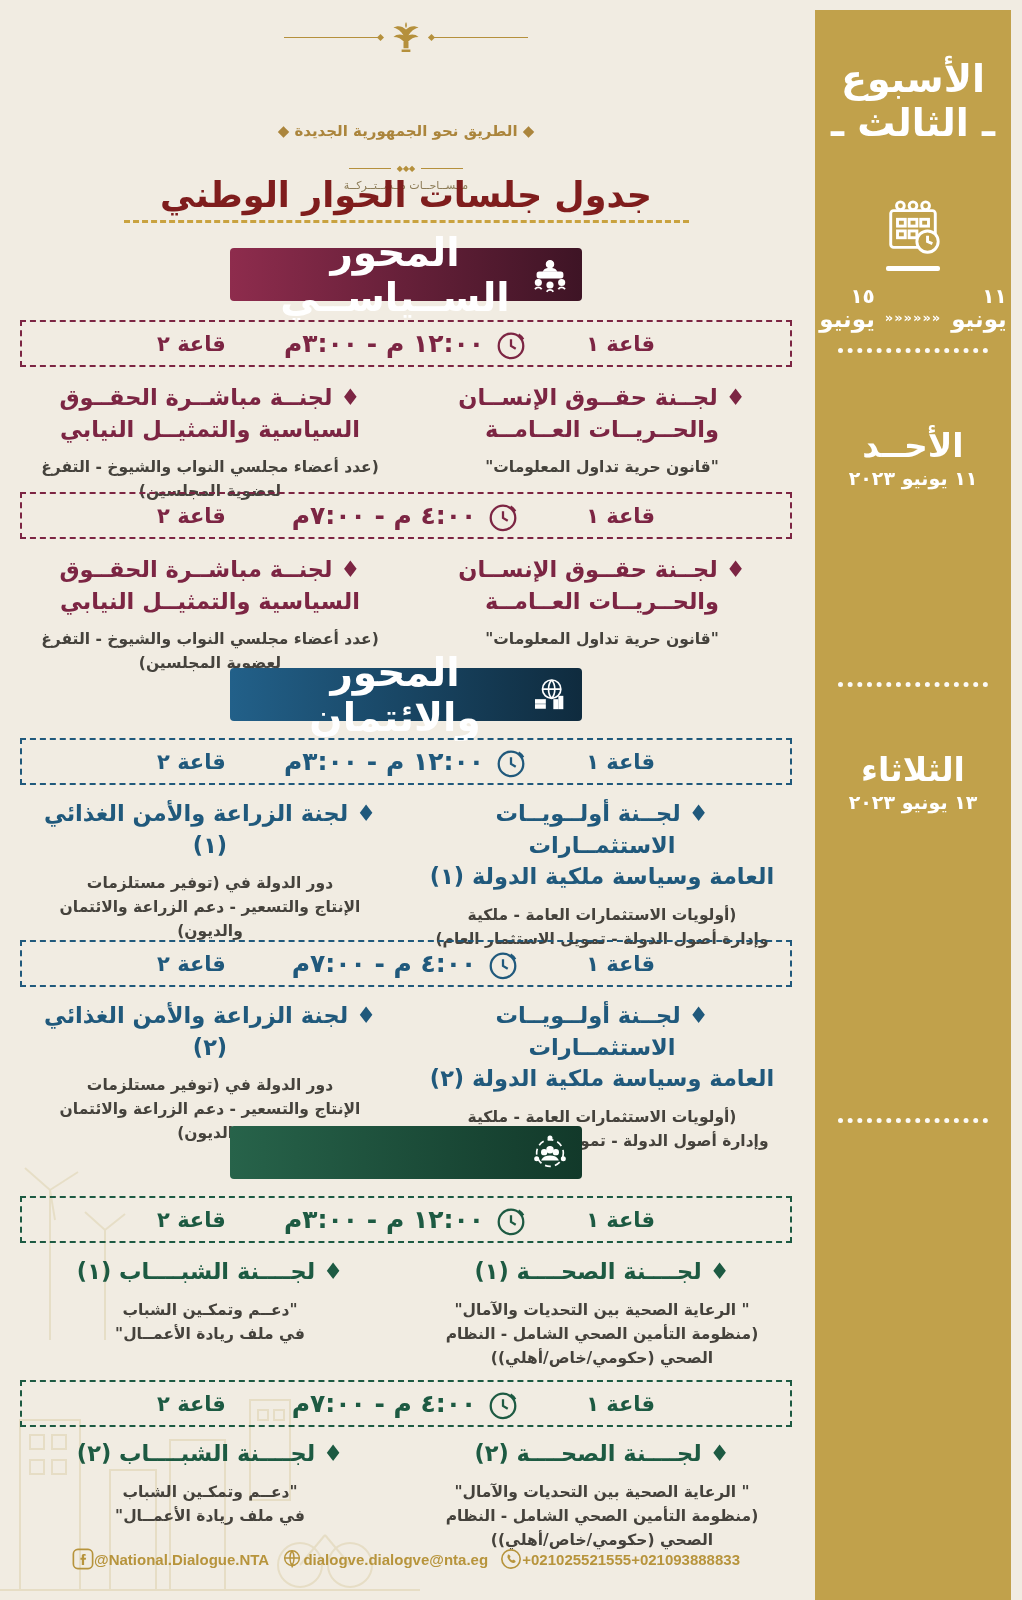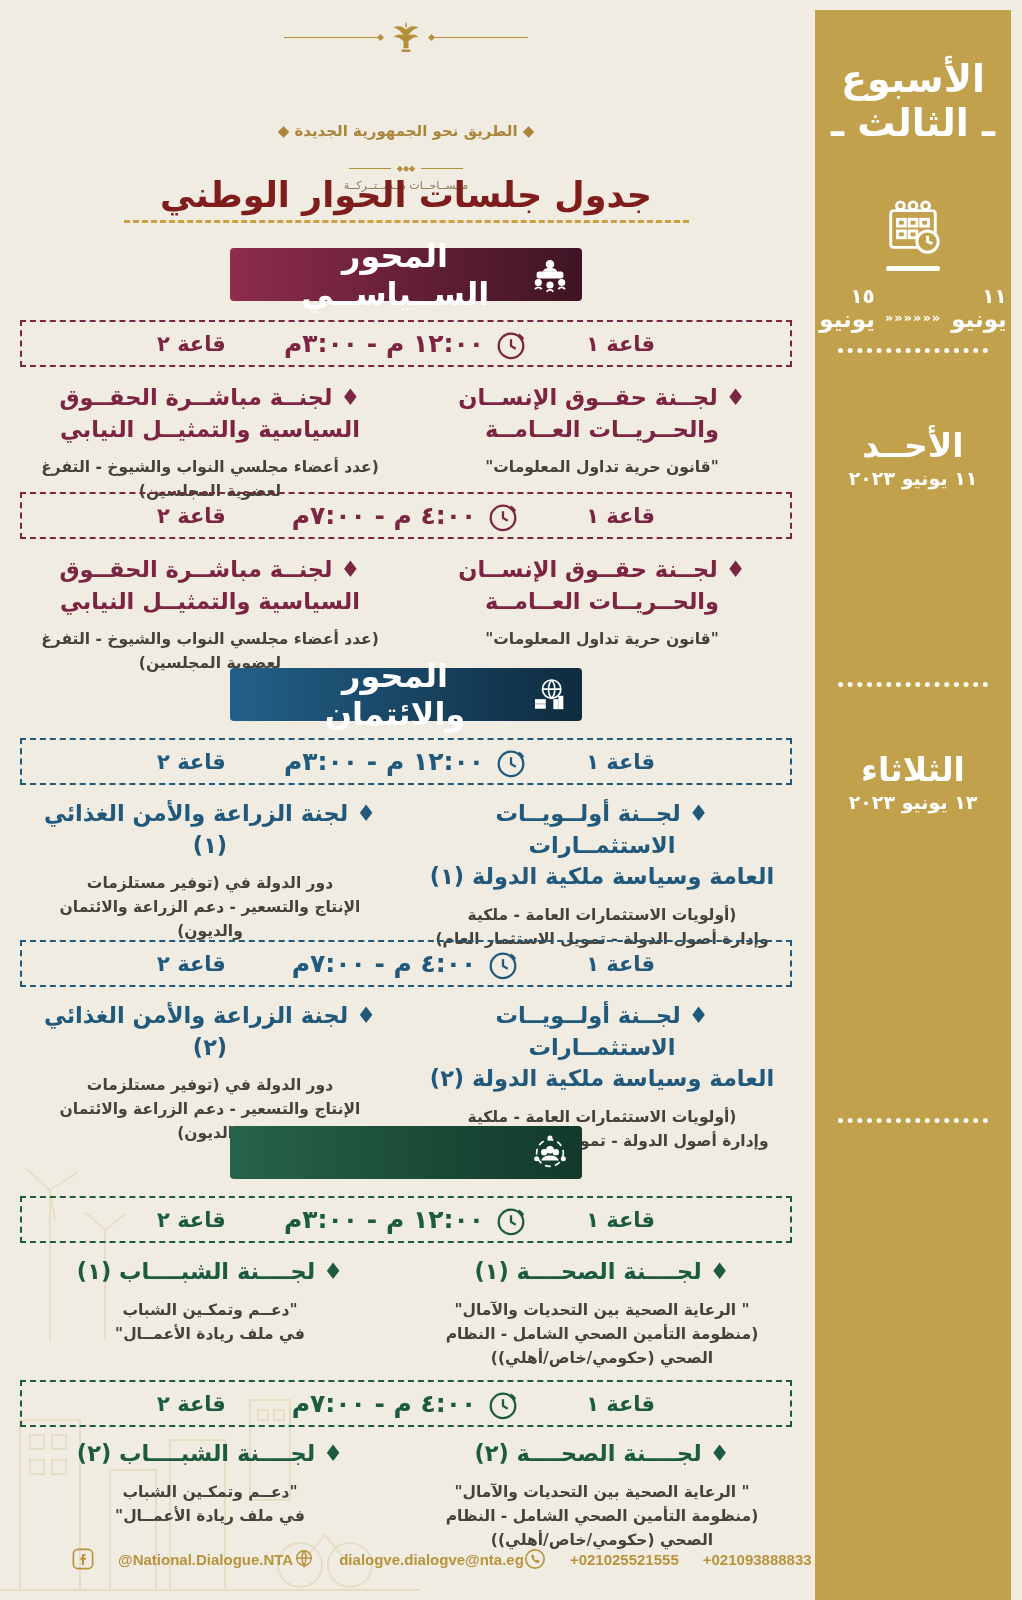--- a/index.html
+++ b/index.html
@@ -39,36 +39,36 @@
   .page-title{font-size:35px;font-weight:bold;color:#7f1d1d;}
   .title-dash{width:565px;margin:0 auto;border-top:3px dashed #c9a23f;}
   
   .political{--c:#7c2543;--g1:#8e2c4d;--g2:#3e1425;}
   .economic {--c:#20597c;--g1:#226089;--g2:#0f2b3e;}
   .societal {--c:#1d5a42;--g1:#27634a;--g2:#12392a;}
   
   .banner{position:absolute;left:50%;transform:translateX(-50%);width:352px;height:53px;border-radius:4px;
           background:linear-gradient(to left,var(--g2),var(--g1));display:flex;align-items:center;padding:0 12px;box-sizing:border-box;}
   .banner .ic{flex:0 0 auto;margin-left:8px;display:flex;}
-  .banner .bt{flex:1;text-align:center;color:#fff;font-size:32px;font-weight:bold;padding-left:26px;}
+  .banner .bt{flex:1;text-align:center;color:#fff;font-size:39px;font-weight:bold;padding-left:26px;}
   
   .timerow{position:absolute;left:0;width:100%;height:47px;box-sizing:border-box;border:2px dashed var(--c);
            display:flex;align-items:center;justify-content:space-between;padding:0 135px;color:var(--c);}
   .hall{font-size:21px;font-weight:bold;}
   .tr-center{display:flex;align-items:center;gap:10px;}
   .tr-time{font-size:25px;font-weight:bold;}
   
   .committees{position:absolute;left:0;width:100%;display:grid;grid-template-columns:1fr 1fr;column-gap:12px;}
   .cell{text-align:center;padding:0 6px;}
   .c-title{white-space:pre-line;color:var(--c);font-size:22.5px;font-weight:bold;line-height:1.4;}
   .c-desc{white-space:pre-line;color:#45423c;font-size:15.5px;font-weight:bold;line-height:1.55;margin-top:10px;}
   
   .footer{position:absolute;left:0;width:100%;direction:ltr;display:flex;justify-content:space-between;
           padding:0 52px;box-sizing:border-box;color:#b7943c;font-family:"Liberation Sans","DejaVu Sans",sans-serif;}
-  .f-item{display:flex;align-items:center;gap:24px;font-size:15px;font-weight:bold;}
+  .f-item{display:flex;align-items:center;gap:0;font-size:15px;font-weight:bold;}
   svg{display:block;}
 </style>
 </head>
 <body>
 
 <div class="page">
 
   <svg class="sketch" style="left:0;bottom:0;" width="420" height="260" viewBox="0 0 420 260" fill="none" stroke="#dccfa9" stroke-width="2">
     <rect x="20" y="80" width="60" height="170"></rect>
       <rect x="30" y="95" width="14" height="14"></rect>

